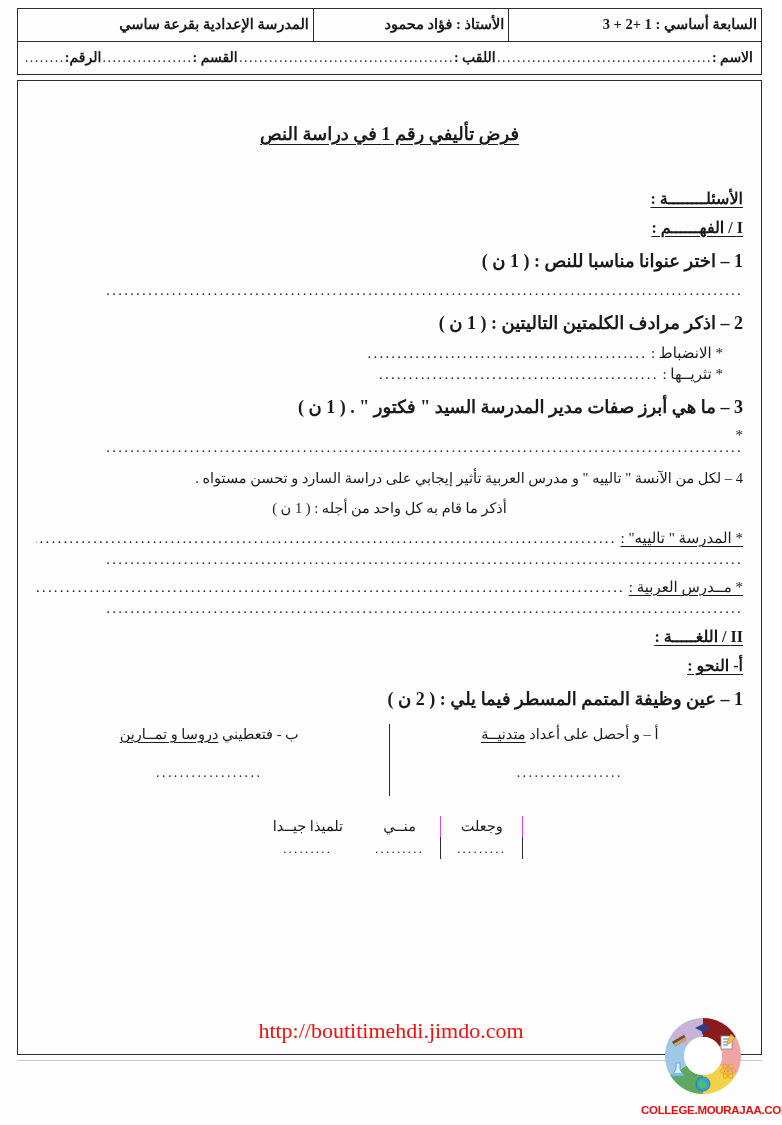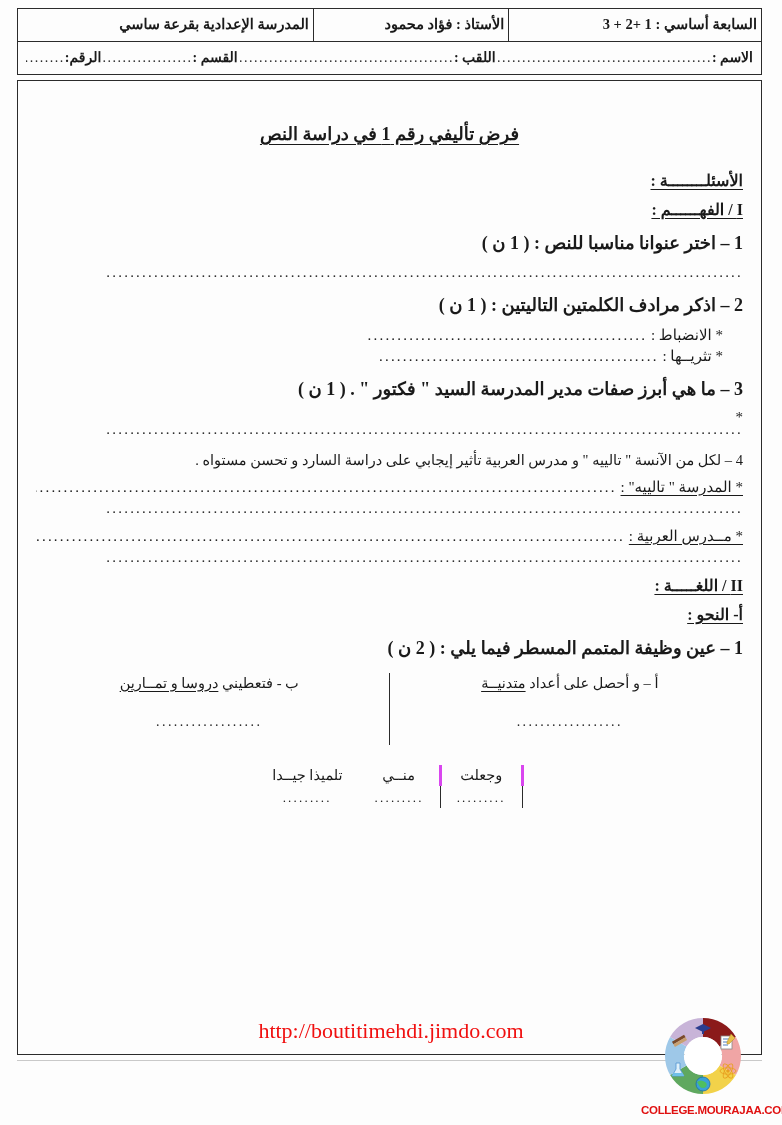--- a/index.html
+++ b/index.html
@@ -83,21 +83,21 @@
     border: 1px solid #2b2b2b;
     box-sizing: border-box;
     padding: 14px 18px 10px 18px;
   }
 
   .exam-title {
     text-align: center;
     font-weight: bold;
     font-size: 18px;
     margin-top: 28px;
-    margin-bottom: 26px;
+    margin-bottom: 44px;
   }
   .exam-title span.u {
     text-decoration: underline;
     text-underline-offset: 4px;
     letter-spacing: 1px;
   }
 
   .q-line {
     font-size: 18px;
     font-weight: bold;
@@ -184,21 +184,21 @@
   .mini-table-wrap {
     margin-top: 14px;
     display: flex;
     justify-content: center;
   }
   .mini-table {
     border-collapse: collapse;
     direction: rtl;
   }
   .mini-table td {
-    border-right: 3px solid #d946ef;
+    border-right: 1px solid #d946ef;
     font-size: 14.5px;
     padding: 2px 16px;
     text-align: center;
     white-space: nowrap;
   }
   .mini-table td:last-child { border-right: none; }
   .mini-table tr.dots td {
     border-right: 1px solid #2b2b2b;
     letter-spacing: 2.2px;
     font-size: 13px;
@@ -311,20 +311,21 @@
       <span class="dts">...............................................</span>
     </div>
 
     <div class="q-line" style="margin-top:10px;">3 – ما هي أبرز صفات مدير المدرسة السيد " فكتور " . ( 1 ن )</div>
     <div class="subitem">
       <span class="lbl">*</span>
     </div>
     <div class="dotrow full" style="margin-top:-8px;">...........................................................................................................</div>
 
     <div class="q4">4 – لكل من الآنسة " تالييه " و مدرس العربية تأثير إيجابي على دراسة السارد و تحسن مستواه .</div>
+    <div class="q4 q4b">أذكر ما قام به كل واحد من أجله : ( 1 ن )</div>
 
     <div class="subitem">
       <span class="lbl u">* المدرسة " تالييه" :</span>
       <span class="dts">...........................................................................................................</span>
     </div>
     <div class="dotrow full">...........................................................................................................</div>
 
     <div class="subitem">
       <span class="lbl u">* مــدرس العربية :</span>
       <span class="dts">...........................................................................................................</span>

